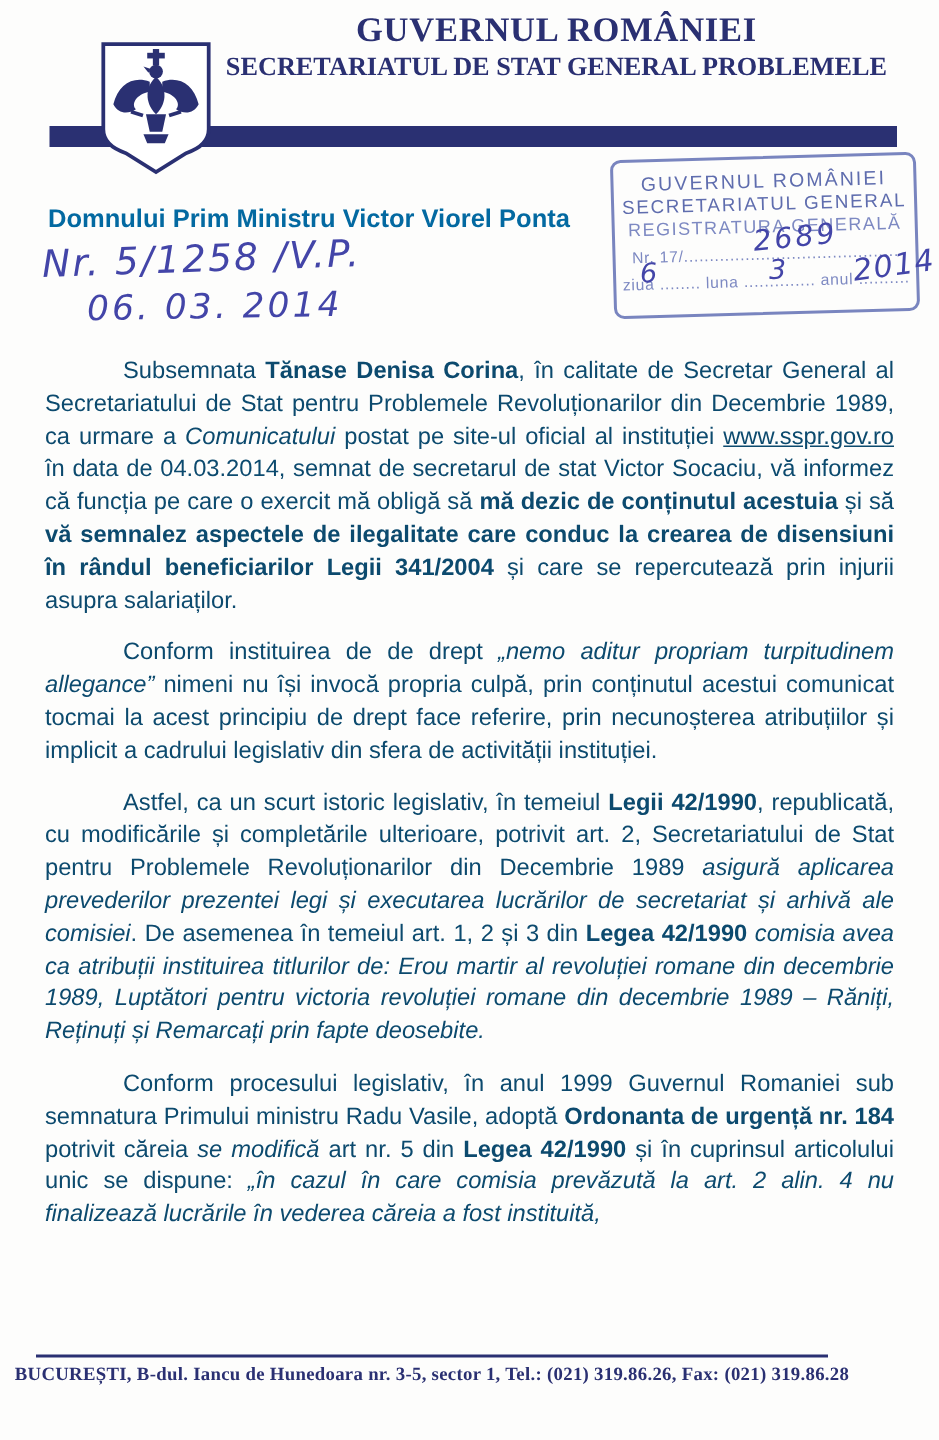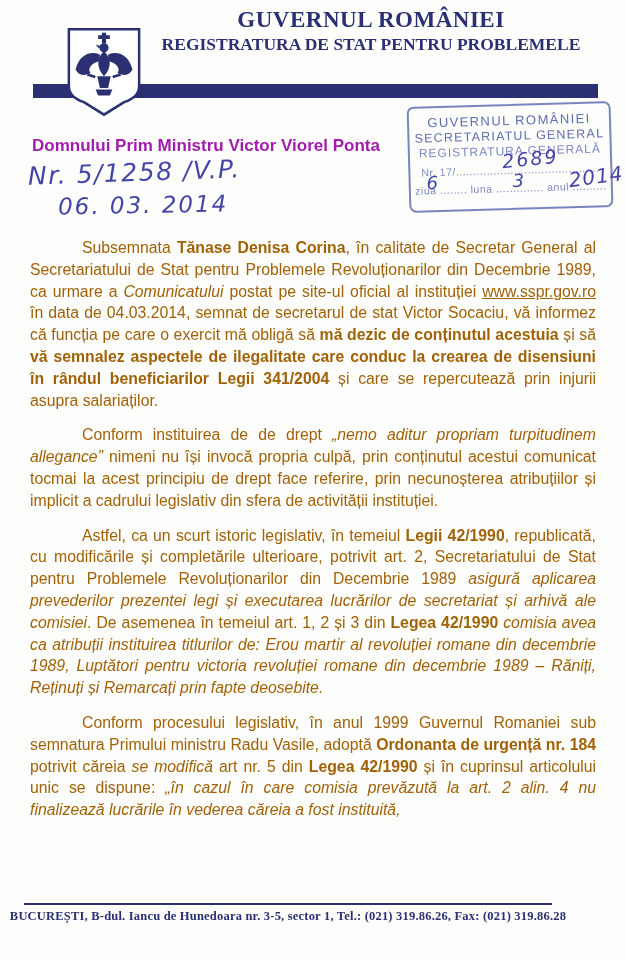--- a/index.html
+++ b/index.html
@@ -36,28 +36,28 @@
   .stamp-l1{font-size:13px;letter-spacing:1.4px;line-height:16px;}
   .stamp-l2{font-size:12.5px;letter-spacing:1.2px;line-height:15px;}
   .stamp-l3{font-size:12px;letter-spacing:1px;line-height:15px;color:#7d89c2;}
   .stamp-row{position:relative;font-size:10.5px;letter-spacing:.5px;line-height:14px;color:#7d89c2;margin-top:4px;white-space:nowrap;}
   .ink{font-family:"DejaVu Sans",sans-serif;font-style:italic;color:#4345a8;}
   .stamp-nr-ink{position:absolute;left:92px;top:-11px;font-size:19px;letter-spacing:2px;transform:rotate(-4deg);}
   .stamp-ziua-ink{position:absolute;left:16px;top:-7px;font-size:18px;}
   .stamp-luna-ink{position:absolute;left:102px;top:-7px;font-size:18px;}
   .stamp-anul-ink{position:absolute;left:158px;top:-9px;font-size:20px;letter-spacing:1px;transform:rotate(-6deg);}
   
-  .addressee{position:absolute;left:32px;top:136px;font-size:17px;font-weight:bold;color:#a21caf;}
+  .addressee{position:absolute;left:32px;top:136px;font-size:17px;font-weight:bold;color:#0369a1;}
   .hand-ref{position:absolute;left:28px;top:158px;font-size:25px;letter-spacing:1.5px;transform:rotate(-2deg);}
   .hand-date{position:absolute;left:58px;top:192px;font-size:23px;letter-spacing:2px;transform:rotate(-1deg);}
   
   .body-text{position:absolute;left:30px;top:237px;width:566px;}
   .para{
     margin:0 0 13px 0;text-align:justify;text-indent:52px;
-    font-size:15.8px;line-height:21.8px;color:#a16207;
+    font-size:15.8px;line-height:21.8px;color:#0c4a6e;
   }
   .seg-b{font-weight:bold;}
   .seg-i{font-style:italic;}
   .seg-u{text-decoration:underline;}
   
   .footer{position:absolute;left:0;top:903px;width:576px;text-align:center;}
   .footer-rule{width:528px;height:0;border-top:2px solid #2a3072;margin:0 auto 4px auto;}
   .footer-addr{
     font-family:"Liberation Serif",serif;font-size:12.5px;font-weight:bold;
     color:#2a3072;letter-spacing:.2px;
@@ -82,21 +82,21 @@
         <path d="M42 60 L58 60 L55 74 L45 74 Z"></path>
         <path d="M40 76 L60 76 L57 83 L43 83 Z"></path>
         <rect x="30" y="58" width="10" height="3" transform="rotate(18 35 59)"></rect>
         <rect x="60" y="58" width="10" height="3" transform="rotate(-18 65 59)"></rect>
       </g>
     </svg>
   </div>
 
   <div class="hdr-title">
     <div class="hdr-line1">GUVERNUL ROMÂNIEI</div>
-    <div class="hdr-line2">REGISTRATURA DE STAT PENTRU PROBLEMELE</div>
+    <div class="hdr-line2">SECRETARIATUL DE STAT GENERAL PROBLEMELE</div>
   </div>
 
   <div class="hdr-bar"></div>
 
   <div class="stamp">
     <div class="stamp-l1">GUVERNUL ROMÂNIEI</div>
     <div class="stamp-l2">SECRETARIATUL GENERAL</div>
     <div class="stamp-l3">REGISTRATURA GENERALĂ</div>
     <div class="stamp-row">
       <span>Nr. 17/..........................................</span>

